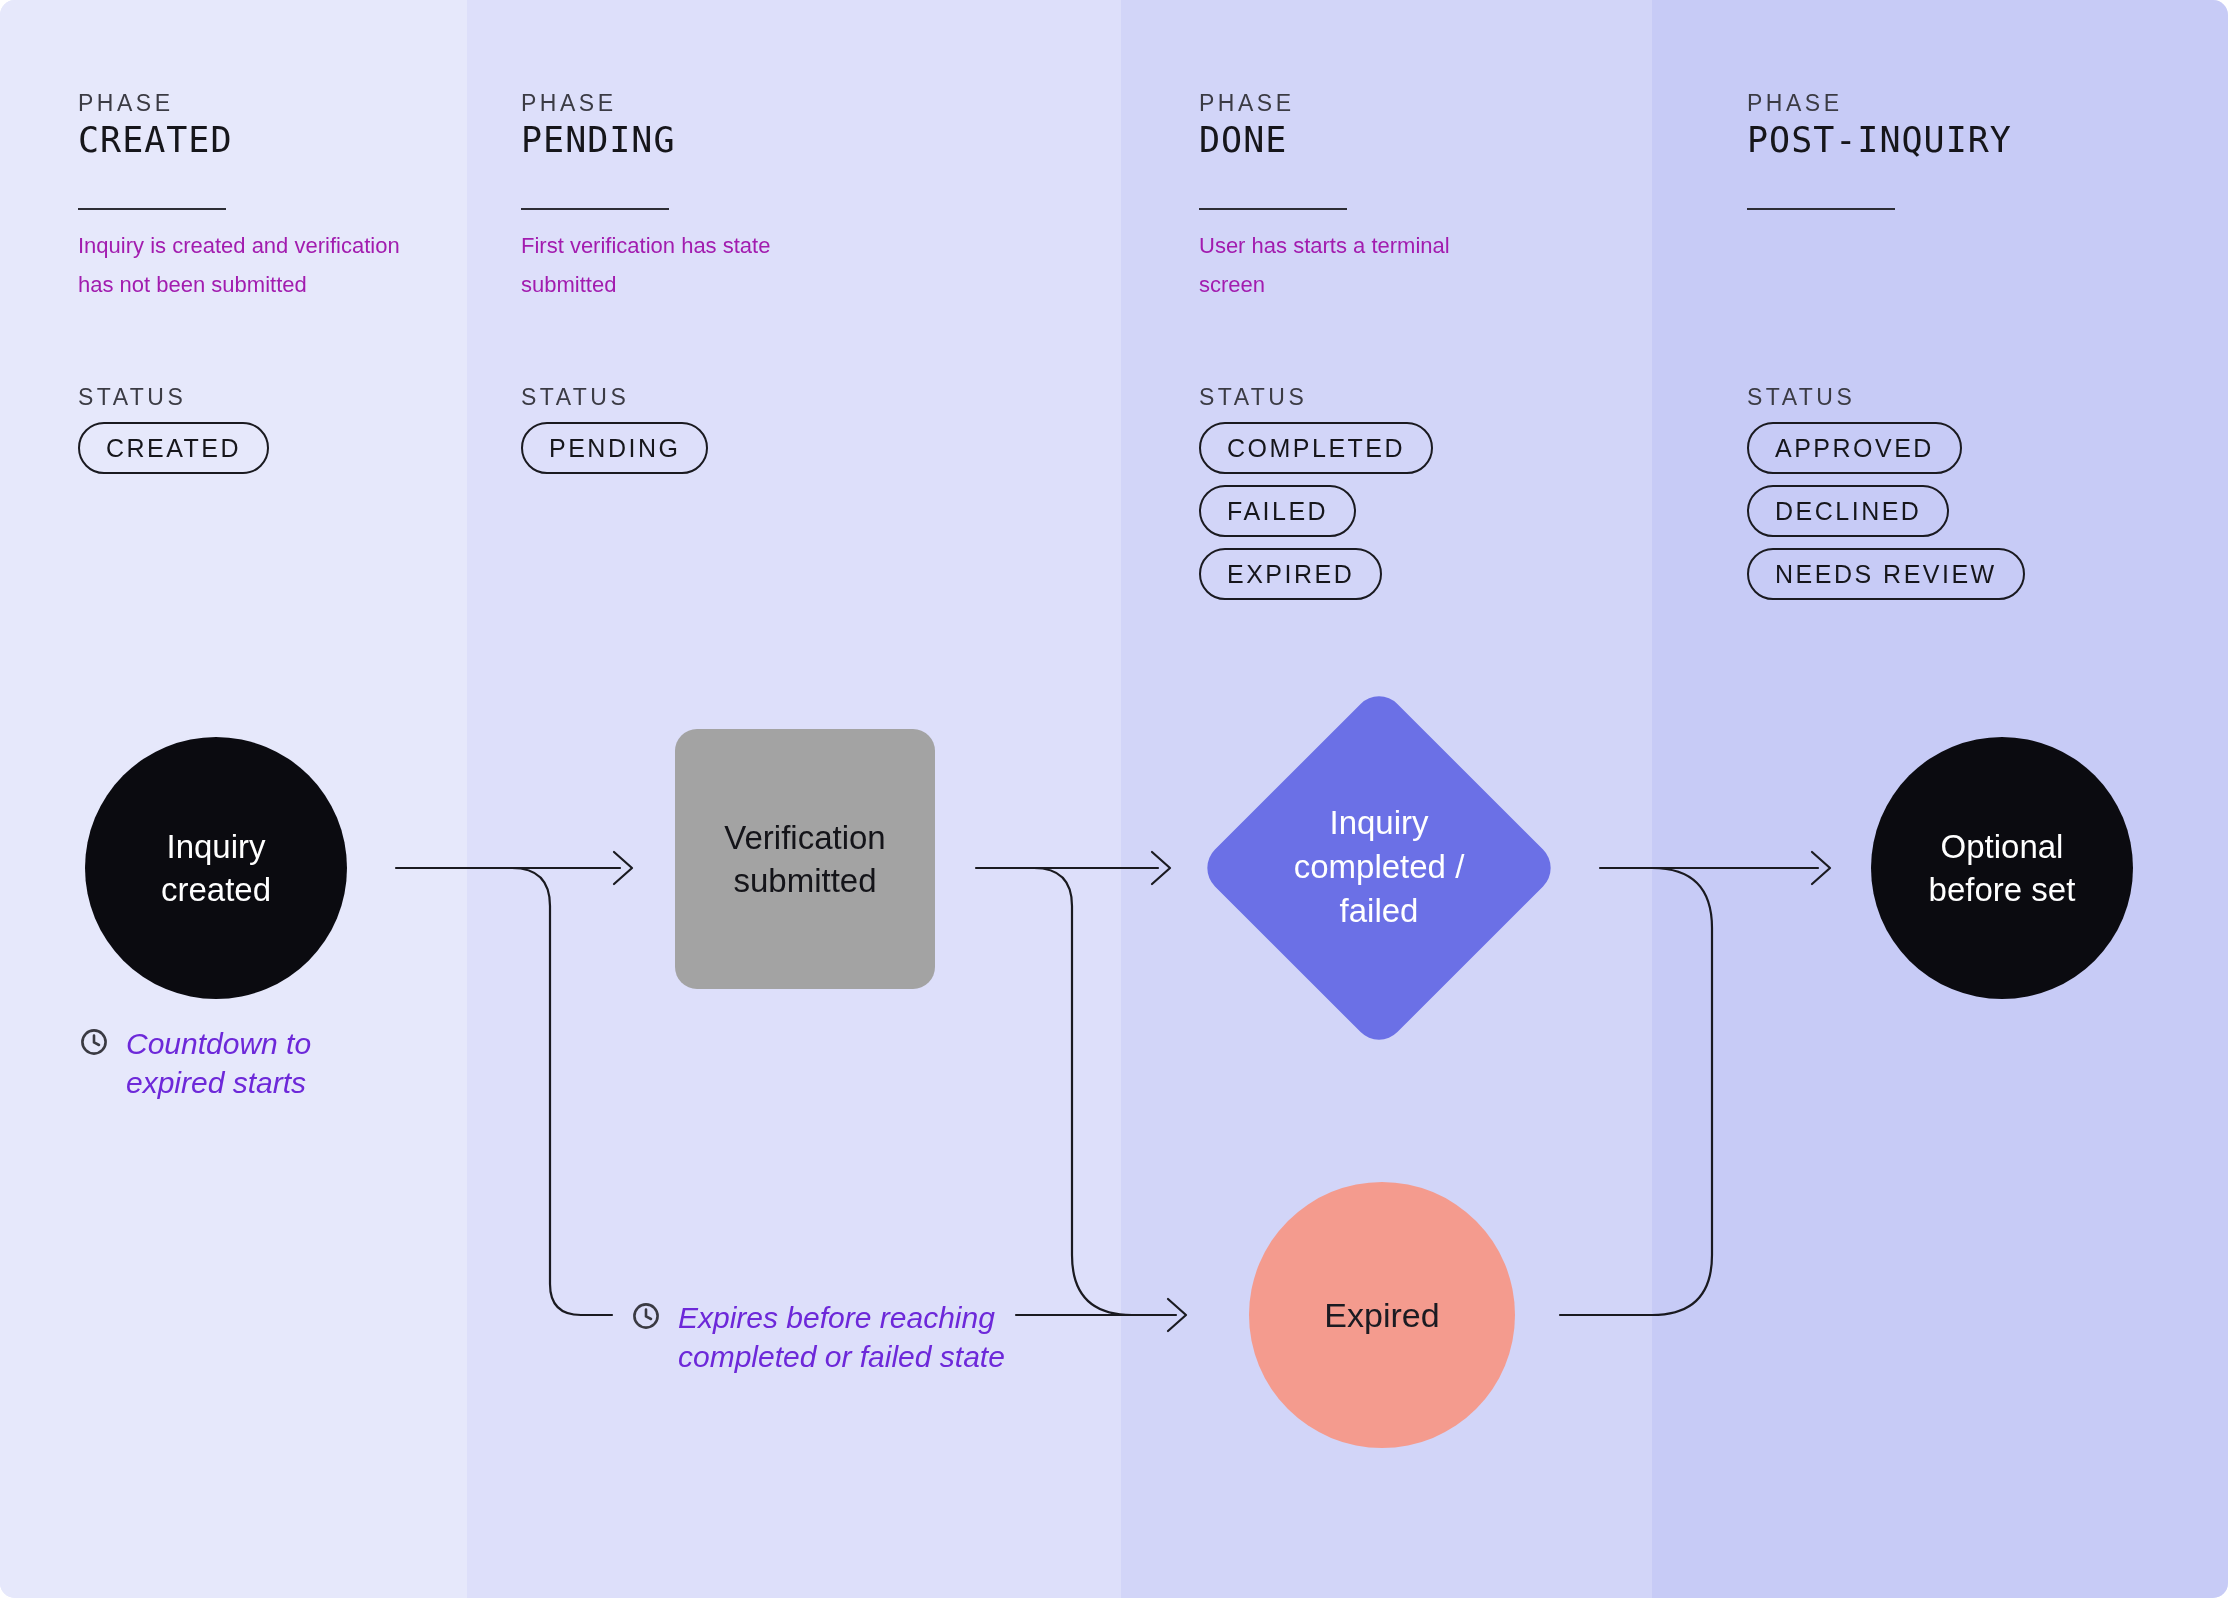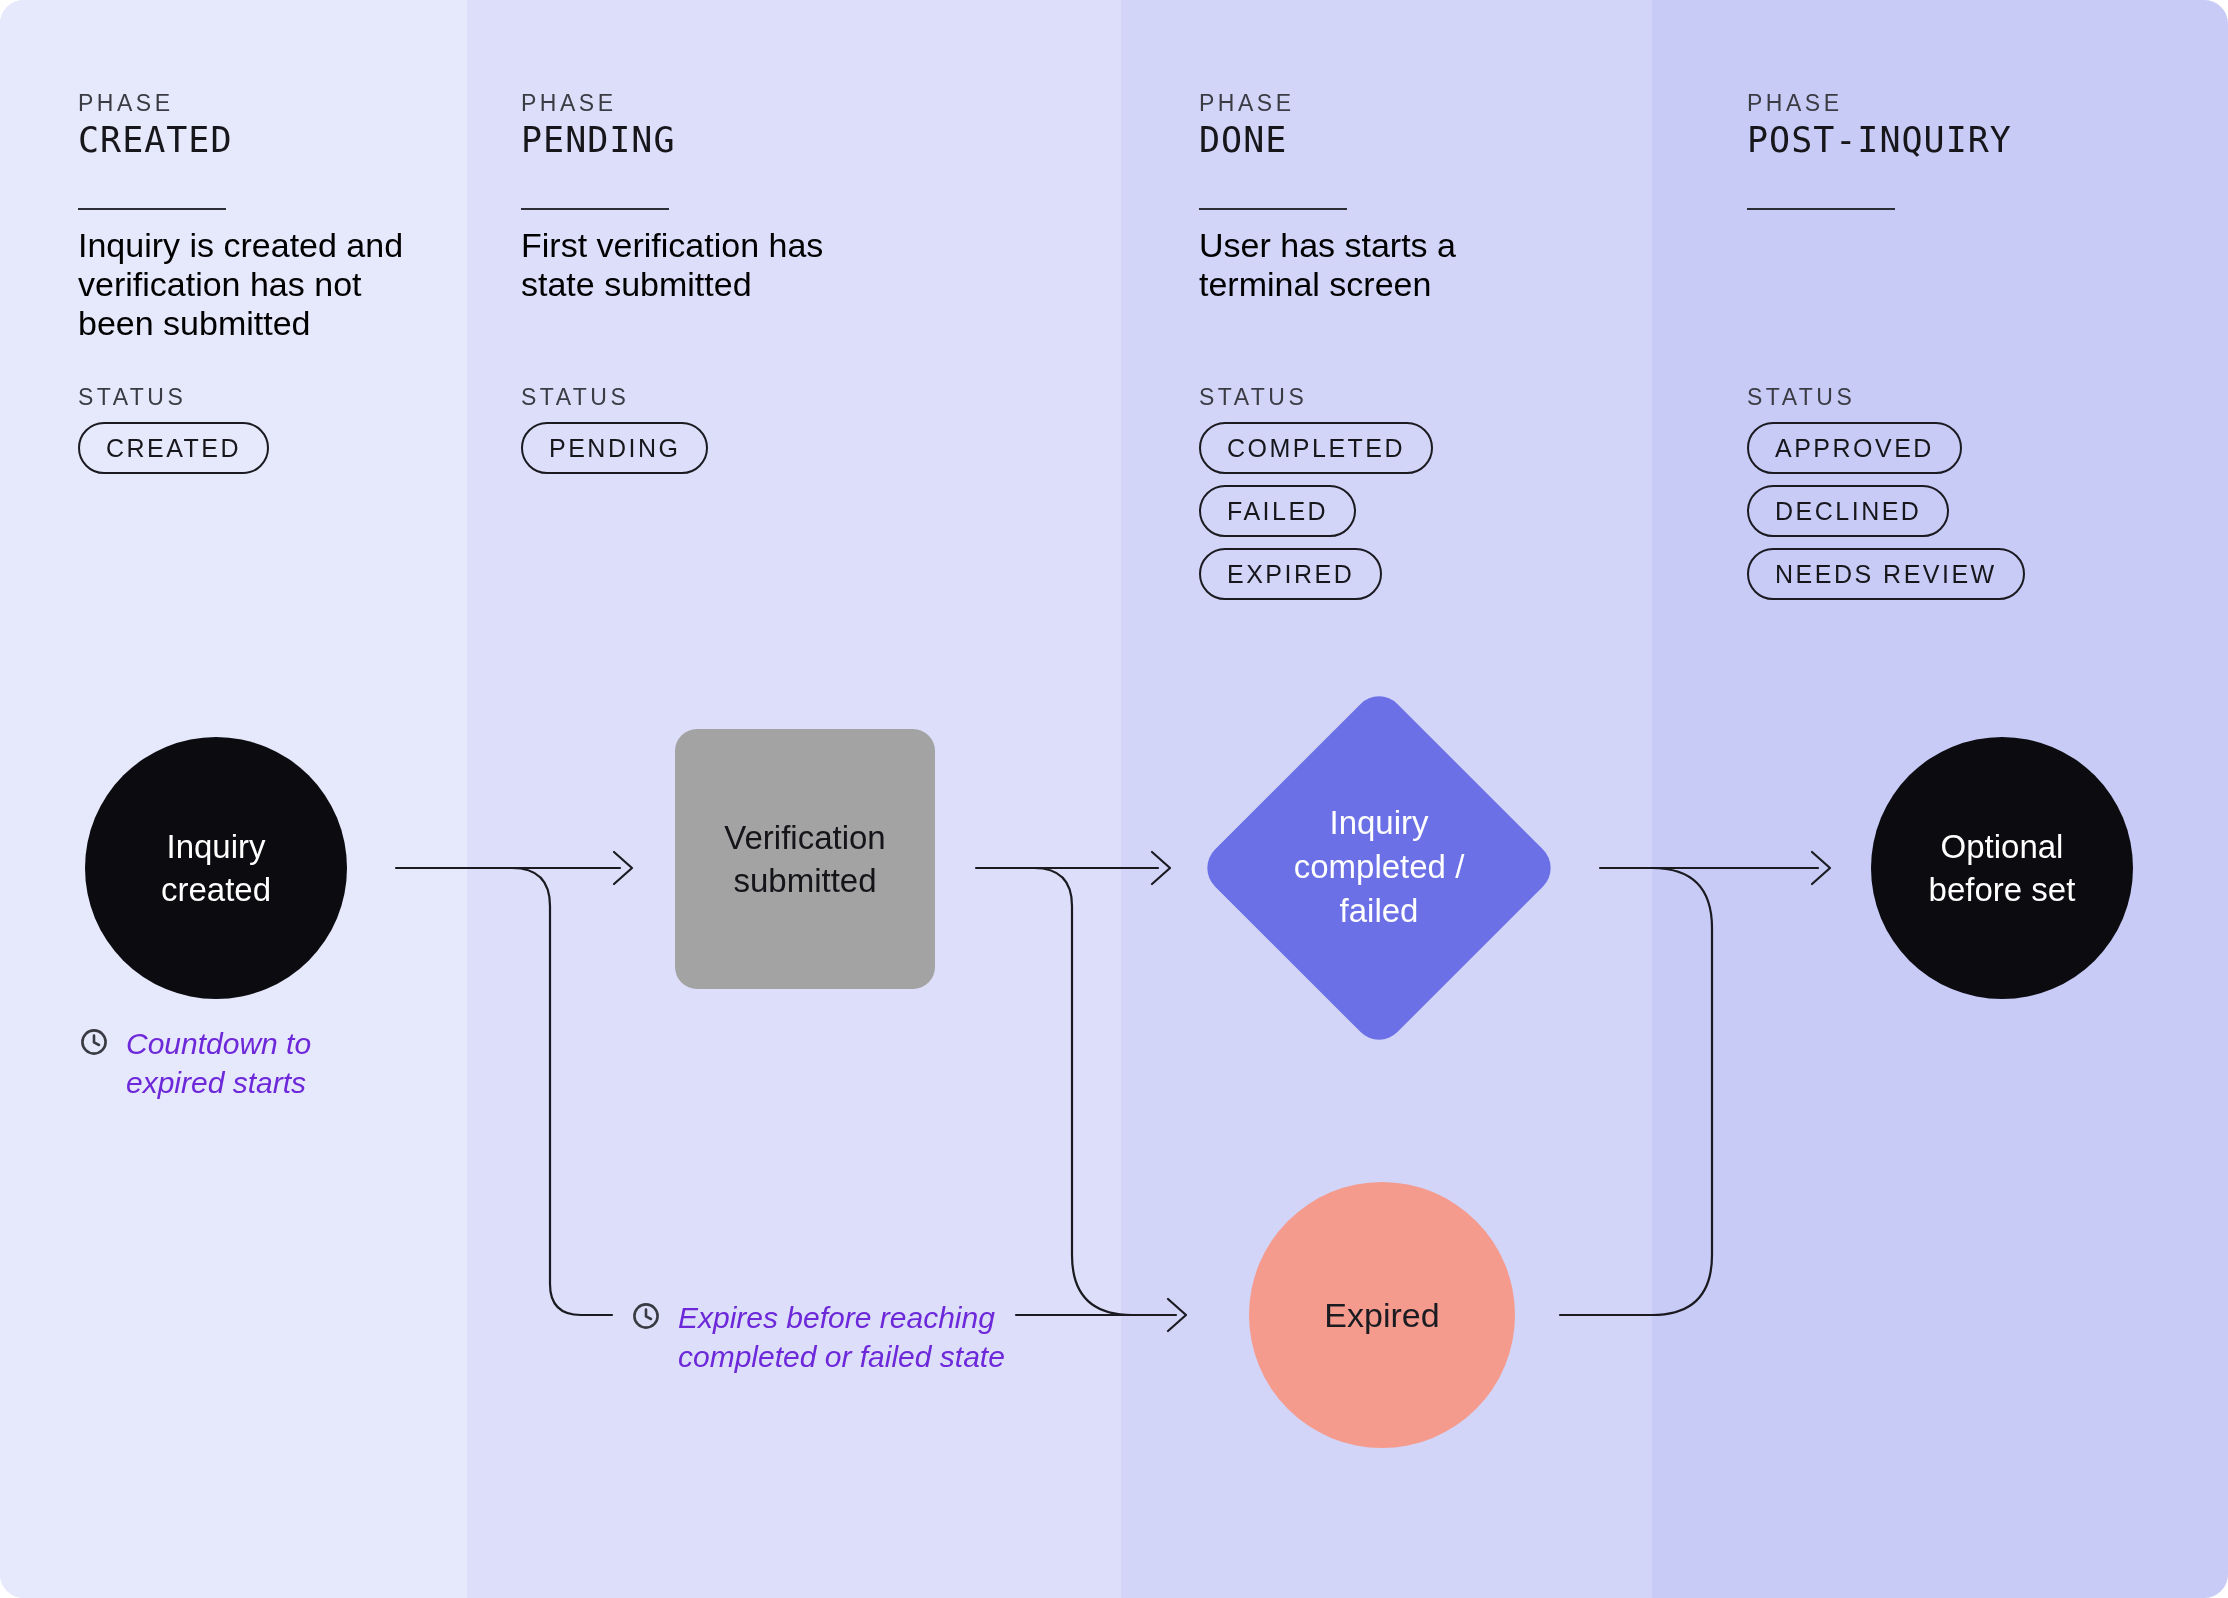--- a/index.html
+++ b/index.html
@@ -1,35 +1,35 @@
 <!DOCTYPE html>
 <html><head>
 <meta charset="utf-8">
 <style>
   html,body{margin:0;padding:0;background:#ffffff;}
   body{font-family:"Liberation Sans",sans-serif;}
-  .page{position:relative;width:2228px;height:1598px;border-radius:24px;overflow:hidden;background:#E6E8FB;}
+  .page{position:relative;width:2228px;height:1598px;border-radius:15px;overflow:hidden;background:#E6E8FB;}
   .colbg{position:absolute;top:0;bottom:0;}
   .colbg.c1{left:0;width:467px;background:#E6E8FB;}
   .colbg.c2{left:467px;width:654px;background:#DDDFFA;}
   .colbg.c3{left:1121px;width:531px;background:#D2D5F8;}
   .colbg.c4{left:1652px;width:576px;background:#C7CBF6;}
 
   .col{position:absolute;top:0;bottom:0;}
   .col.c1{left:78px;width:372px;}
   .col.c2{left:521px;width:430px;}
   .col.c3{left:1199px;width:400px;}
   .col.c4{left:1747px;width:470px;}
 
   .phase-label,.status-label{position:absolute;font-size:23px;letter-spacing:3.5px;color:#3B3B44;}
   .phase-label{top:90px;}
   .status-label{top:384px;}
   .phase-title{position:absolute;top:120px;font-family:"DejaVu Sans Mono",monospace;font-size:35px;letter-spacing:1px;color:#16161B;}
   .divider{position:absolute;top:208px;width:148px;height:2px;background:#2D2D35;}
-  .desc{position:absolute;top:226px;font-size:34px;line-height:39px;color:#000000;}
+  .desc{position:absolute;top:226px;font-size:22px;line-height:39px;color:#a21caf;}
   .col.c1 .desc{width:352px;}
   .col.c2 .desc{width:320px;}
   .col.c3 .desc{width:310px;}
   .col.c4 .desc{width:440px;}
   .pills{position:absolute;top:422px;display:flex;flex-direction:column;align-items:flex-start;gap:11px;}
   .pill{display:inline-flex;align-items:center;height:48px;padding:0 26px;border:2px solid #1A1A20;border-radius:99px;font-size:25px;letter-spacing:2.5px;color:#16161B;white-space:nowrap;background:transparent;}
 
   svg.connectors{position:absolute;left:0;top:0;width:2228px;height:1598px;}
   svg.connectors path{fill:none;stroke:#1A1A20;stroke-width:2.2px;stroke-linecap:round;stroke-linejoin:round;}
 

